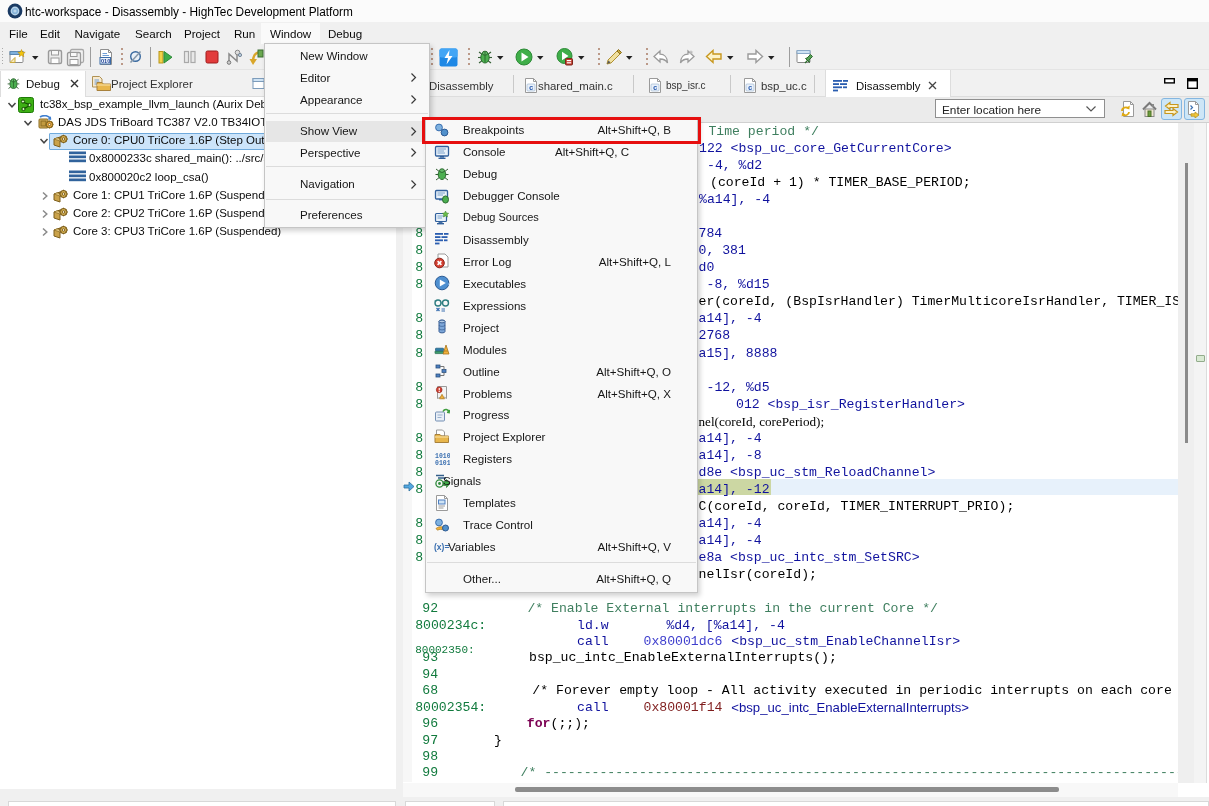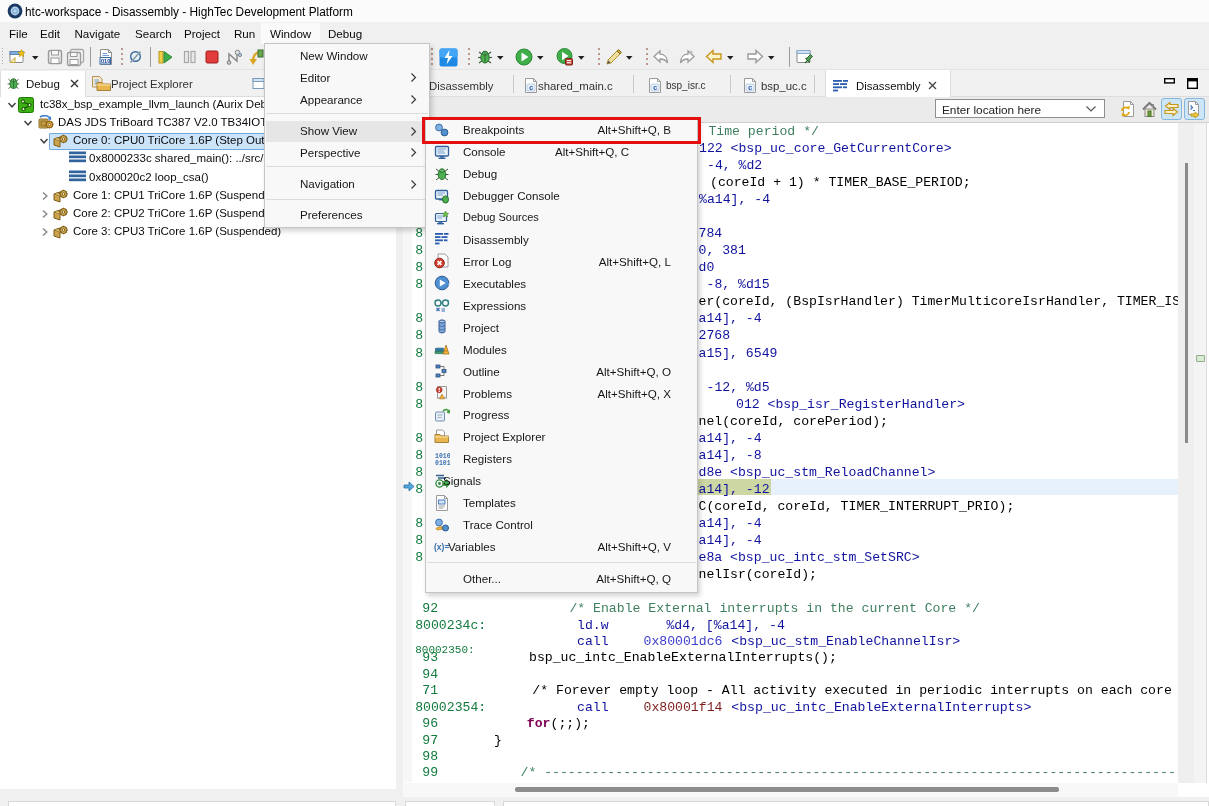--- a/index.html
+++ b/index.html
@@ -422,60 +422,60 @@
 <div class="a" style="left:415.2px;top:260.4px;font-family:'Liberation Mono',monospace;font-size:13.16px;line-height:16.4px;white-space:pre;color:#117a3d;">8</div>
 <div class="a" style="left:698.5px;top:260.4px;font-family:'Liberation Mono',monospace;font-size:13.16px;line-height:16.4px;white-space:pre;color:#10129e;">d0</div>
 <div class="a" style="left:415.2px;top:277.4px;font-family:'Liberation Mono',monospace;font-size:13.16px;line-height:16.4px;white-space:pre;color:#117a3d;">8</div>
 <div class="a" style="left:706.5px;top:277.4px;font-family:'Liberation Mono',monospace;font-size:13.16px;line-height:16.4px;white-space:pre;color:#10129e;">-8, %d15</div>
 <div class="a" style="left:698.5px;top:294.4px;font-family:'Liberation Mono',monospace;font-size:13.16px;line-height:16.4px;white-space:pre;color:#000;">er(coreId, (BspIsrHandler) TimerMulticoreIsrHandler, TIMER_ISR</div>
 <div class="a" style="left:415.2px;top:311.4px;font-family:'Liberation Mono',monospace;font-size:13.16px;line-height:16.4px;white-space:pre;color:#117a3d;">8</div>
 <div class="a" style="left:698.5px;top:311.4px;font-family:'Liberation Mono',monospace;font-size:13.16px;line-height:16.4px;white-space:pre;color:#10129e;">a14], -4</div>
 <div class="a" style="left:415.2px;top:328.4px;font-family:'Liberation Mono',monospace;font-size:13.16px;line-height:16.4px;white-space:pre;color:#117a3d;">8</div>
 <div class="a" style="left:698.5px;top:328.4px;font-family:'Liberation Mono',monospace;font-size:13.16px;line-height:16.4px;white-space:pre;color:#10129e;">2768</div>
 <div class="a" style="left:415.2px;top:345.5px;font-family:'Liberation Mono',monospace;font-size:13.16px;line-height:16.4px;white-space:pre;color:#117a3d;">8</div>
-<div class="a" style="left:698.5px;top:345.5px;font-family:'Liberation Mono',monospace;font-size:13.16px;line-height:16.4px;white-space:pre;color:#10129e;">a15], 6549</div>
+<div class="a" style="left:698.5px;top:345.5px;font-family:'Liberation Mono',monospace;font-size:13.16px;line-height:16.4px;white-space:pre;color:#10129e;">a15], 8888</div>
 <div class="a" style="left:415.2px;top:379.5px;font-family:'Liberation Mono',monospace;font-size:13.16px;line-height:16.4px;white-space:pre;color:#117a3d;">8</div>
 <div class="a" style="left:706.5px;top:379.5px;font-family:'Liberation Mono',monospace;font-size:13.16px;line-height:16.4px;white-space:pre;color:#10129e;">-12, %d5</div>
 <div class="a" style="left:415.2px;top:396.5px;font-family:'Liberation Mono',monospace;font-size:13.16px;line-height:16.4px;white-space:pre;color:#117a3d;">8</div>
 <div class="a" style="left:736px;top:396.5px;font-family:'Liberation Mono',monospace;font-size:13.16px;line-height:16.4px;white-space:pre;color:#10129e;">012 &lt;bsp_isr_RegisterHandler&gt;</div>
-<div class="a" style="left:698.5px;top:413.5px;font-family:Liberation Mono, monospace;font-size:13.16px;line-height:16.4px;white-space:pre;color:#000;">nel(coreId, corePeriod);</div>
+<div class="a" style="left:698.5px;top:413.5px;font-family:Liberation Serif, serif;font-size:13.16px;line-height:16.4px;white-space:pre;color:#000;">nel(coreId, corePeriod);</div>
 <div class="a" style="left:415.2px;top:430.6px;font-family:'Liberation Mono',monospace;font-size:13.16px;line-height:16.4px;white-space:pre;color:#117a3d;">8</div>
 <div class="a" style="left:698.5px;top:430.6px;font-family:'Liberation Mono',monospace;font-size:13.16px;line-height:16.4px;white-space:pre;color:#10129e;">a14], -4</div>
 <div class="a" style="left:415.2px;top:447.6px;font-family:'Liberation Mono',monospace;font-size:13.16px;line-height:16.4px;white-space:pre;color:#117a3d;">8</div>
 <div class="a" style="left:698.5px;top:447.6px;font-family:'Liberation Mono',monospace;font-size:13.16px;line-height:16.4px;white-space:pre;color:#10129e;">a14], -8</div>
 <div class="a" style="left:415.2px;top:464.6px;font-family:'Liberation Mono',monospace;font-size:13.16px;line-height:16.4px;white-space:pre;color:#117a3d;">8</div>
 <div class="a" style="left:698.5px;top:464.6px;font-family:'Liberation Mono',monospace;font-size:13.16px;line-height:16.4px;white-space:pre;color:#10129e;">d8e &lt;bsp_uc_stm_ReloadChannel&gt;</div>
 <div class="a" style="left:415.2px;top:481.6px;font-family:'Liberation Mono',monospace;font-size:13.16px;line-height:16.4px;white-space:pre;color:#117a3d;">8</div>
 <div class="a" style="left:698.5px;top:481.6px;font-family:'Liberation Mono',monospace;font-size:13.16px;line-height:16.4px;white-space:pre;color:#10129e;">a14], -12</div>
 <div class="a" style="left:698.5px;top:498.6px;font-family:'Liberation Mono',monospace;font-size:13.16px;line-height:16.4px;white-space:pre;color:#000;">C(coreId, coreId, TIMER_INTERRUPT_PRIO);</div>
 <div class="a" style="left:415.2px;top:515.7px;font-family:'Liberation Mono',monospace;font-size:13.16px;line-height:16.4px;white-space:pre;color:#117a3d;">8</div>
 <div class="a" style="left:698.5px;top:515.7px;font-family:'Liberation Mono',monospace;font-size:13.16px;line-height:16.4px;white-space:pre;color:#10129e;">a14], -4</div>
 <div class="a" style="left:415.2px;top:532.7px;font-family:'Liberation Mono',monospace;font-size:13.16px;line-height:16.4px;white-space:pre;color:#117a3d;">8</div>
 <div class="a" style="left:698.5px;top:532.7px;font-family:'Liberation Mono',monospace;font-size:13.16px;line-height:16.4px;white-space:pre;color:#10129e;">a14], -4</div>
 <div class="a" style="left:415.2px;top:549.7px;font-family:'Liberation Mono',monospace;font-size:13.16px;line-height:16.4px;white-space:pre;color:#117a3d;">8</div>
 <div class="a" style="left:698.5px;top:549.7px;font-family:'Liberation Mono',monospace;font-size:13.16px;line-height:16.4px;white-space:pre;color:#10129e;">e8a &lt;bsp_uc_intc_stm_SetSRC&gt;</div>
 <div class="a" style="left:698.5px;top:566.7px;font-family:'Liberation Mono',monospace;font-size:13.16px;line-height:16.4px;white-space:pre;color:#000;">nelIsr(coreId);</div>
 <div class="a" style="left:422.3px;top:601.1px;font-family:'Liberation Mono',monospace;font-size:13.16px;line-height:16.4px;white-space:pre;color:#117a3d;">92</div>
-<div class="a" style="left:527.4px;top:601.1px;font-family:'Liberation Mono',monospace;font-size:13.16px;line-height:16.4px;white-space:pre;color:#3f7f5f;margin-left:42px;">/* Enable External interrupts in the current Core */</div>
+<div class="a" style="left:527.4px;top:601.1px;font-family:'Liberation Mono',monospace;font-size:13.16px;line-height:16.4px;white-space:pre;color:#3f7f5f;">/* Enable External interrupts in the current Core */</div>
 <div class="a" style="left:415.2px;top:617.5px;font-family:'Liberation Mono',monospace;font-size:13.16px;line-height:16.4px;white-space:pre;color:#117a3d;">8000234c:</div>
 <div class="a" style="left:577.0px;top:617.5px;font-family:'Liberation Mono',monospace;font-size:13.16px;line-height:16.4px;white-space:pre;color:#10129e;">ld.w</div>
 <div class="a" style="left:666.4px;top:617.5px;font-family:'Liberation Mono',monospace;font-size:13.16px;line-height:16.4px;white-space:pre;color:#10129e;">%d4, [%a14], -4</div>
 <div class="a" style="left:415.2px;top:633.9px;font-family:'Liberation Mono',monospace;font-size:11px;line-height:16.4px;white-space:pre;color:#117a3d;margin-top:8px;">80002350:</div>
 <div class="a" style="left:577.0px;top:633.9px;font-family:'Liberation Mono',monospace;font-size:13.16px;line-height:16.4px;white-space:pre;color:#10129e;">call</div>
 <div class="a" style="left:643.5px;top:633.9px;font-family:'Liberation Mono',monospace;font-size:13.16px;line-height:16.4px;white-space:pre;color:#3e3ecd;">0x80001dc6</div>
 <div class="a" style="left:731.3px;top:633.9px;font-family:'Liberation Mono',monospace;font-size:13.16px;line-height:16.4px;white-space:pre;color:#10129e;">&lt;bsp_uc_stm_EnableChannelIsr&gt;</div>
 <div class="a" style="left:422.3px;top:650.4px;font-family:'Liberation Mono',monospace;font-size:13.16px;line-height:16.4px;white-space:pre;color:#117a3d;">93</div>
 <div class="a" style="left:529.0px;top:650.4px;font-family:'Liberation Mono',monospace;font-size:13.16px;line-height:16.4px;white-space:pre;color:#000;">bsp_uc_intc_EnableExternalInterrupts();</div>
 <div class="a" style="left:422.3px;top:666.8px;font-family:'Liberation Mono',monospace;font-size:13.16px;line-height:16.4px;white-space:pre;color:#117a3d;">94</div>
-<div class="a" style="left:422.3px;top:683.2px;font-family:'Liberation Mono',monospace;font-size:13.16px;line-height:16.4px;white-space:pre;color:#117a3d;">71</div>
+<div class="a" style="left:422.3px;top:683.2px;font-family:'Liberation Mono',monospace;font-size:13.16px;line-height:16.4px;white-space:pre;color:#117a3d;">68</div>
 <div class="a" style="left:532.3px;top:683.2px;font-family:'Liberation Mono',monospace;font-size:13.16px;line-height:16.4px;white-space:pre;color:#000000;">/* Forever empty loop - All activity executed in periodic interrupts on each core</div>
 <div class="a" style="left:415.2px;top:699.6px;font-family:'Liberation Mono',monospace;font-size:13.16px;line-height:16.4px;white-space:pre;color:#117a3d;">80002354:</div>
 <div class="a" style="left:577.0px;top:699.6px;font-family:'Liberation Mono',monospace;font-size:13.16px;line-height:16.4px;white-space:pre;color:#10129e;">call</div>
 <div class="a" style="left:643.5px;top:699.6px;font-family:'Liberation Mono',monospace;font-size:13.16px;line-height:16.4px;white-space:pre;color:#7f1d1d;">0x80001f14</div>
-<div class="a" style="left:731.3px;top:699.6px;font-family:Liberation Mono, monospace;font-size:13.16px;line-height:16.4px;white-space:pre;color:#10129e;">&lt;bsp_uc_intc_EnableExternalInterrupts&gt;</div>
+<div class="a" style="left:731.3px;top:699.6px;font-family:Liberation Sans, sans-serif;font-size:13.16px;line-height:16.4px;white-space:pre;color:#10129e;">&lt;bsp_uc_intc_EnableExternalInterrupts&gt;</div>
 <div class="a" style="left:422.3px;top:716.0px;font-family:'Liberation Mono',monospace;font-size:13.16px;line-height:16.4px;white-space:pre;color:#117a3d;">96</div>
 <div class="a" style="left:526.8px;top:716.0px;font-family:'Liberation Mono',monospace;font-size:13.16px;line-height:16.4px;white-space:pre;color:#7b0052;font-weight:bold;">for</div>
 <div class="a" style="left:550.5px;top:716.0px;font-family:'Liberation Mono',monospace;font-size:13.16px;line-height:16.4px;white-space:pre;color:#000;">(;;);</div>
 <div class="a" style="left:422.3px;top:732.5px;font-family:'Liberation Mono',monospace;font-size:13.16px;line-height:16.4px;white-space:pre;color:#117a3d;">97</div>
 <div class="a" style="left:494.0px;top:732.5px;font-family:'Liberation Mono',monospace;font-size:13.16px;line-height:16.4px;white-space:pre;color:#000;">}</div>
 <div class="a" style="left:422.3px;top:748.9px;font-family:'Liberation Mono',monospace;font-size:13.16px;line-height:16.4px;white-space:pre;color:#117a3d;">98</div>
 <div class="a" style="left:422.3px;top:765.3px;font-family:'Liberation Mono',monospace;font-size:13.16px;line-height:16.4px;white-space:pre;color:#117a3d;">99</div>
 <div class="a" style="left:520.5px;top:765.3px;font-family:'Liberation Mono',monospace;font-size:13.16px;line-height:16.4px;white-space:pre;color:#3f7f5f;">/* ----------------------------------------------------------------------------------</div>
 <div class="a" style="left:1178px;top:123px;width:31px;height:683px;background:#fff"></div>
 <div class="a" style="left:403px;top:782px;width:806px;height:24px;background:#fff"></div>

